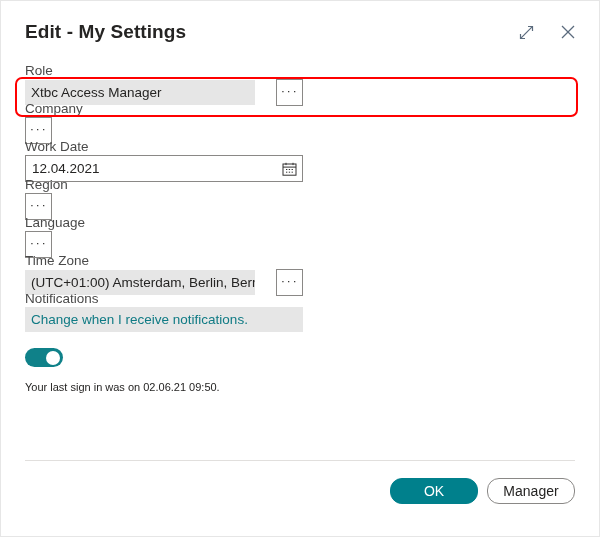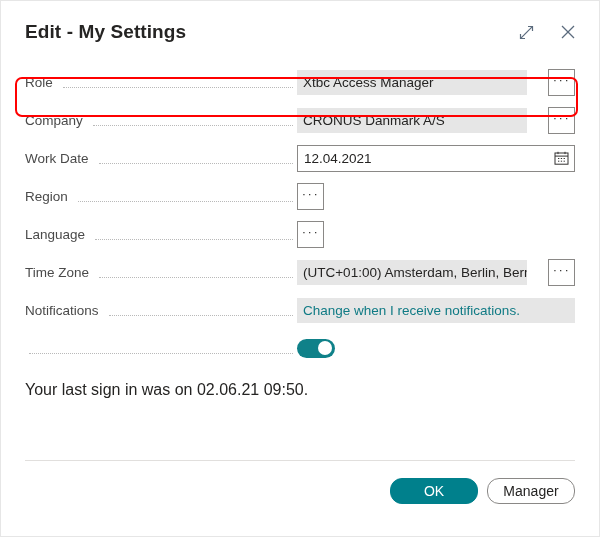--- a/index.html
+++ b/index.html
@@ -56,21 +56,21 @@
 
   
   .fields {
     position: relative;
     padding: 0 24px 0 24px;
   }
   .row {
     position: relative;
     height: 38px;
     display: flex;
-    align-items: center;
+    flex-direction: column;
   }
   .label {
     font-size: 13.5px;
     color: #4a4a4a;
     white-space: nowrap;
     flex: 0 0 auto;
     padding-right: 6px;
   }
   .leader {
     flex: 1 1 auto;
@@ -159,21 +159,21 @@
     width: 14px;
     height: 14px;
     border-radius: 50%;
     background: #ffffff;
     top: 2.5px;
     right: 3px;
   }
 
   .signin-note {
     padding: 14px 24px 0 24px;
-    font-size: 16px;
+    font-size: 11px;
     color: #252423;
   }
 
   
   .highlight {
     position: absolute;
     left: 14px;
     top: 76px;
     width: 563px;
     height: 40px;
@@ -264,21 +264,20 @@
       <div class="value-wrap">
         <div class="value-box">Xtbc Access Manager</div>
         <div class="assist-btn">···</div>
       </div>
     </div>
 
     <div class="row">
       <div class="label">Company</div>
       <div class="leader"></div>
       <div class="value-wrap">
-        <div class="value-box">CRONUS Danmark A/S</div>
         <div class="assist-btn">···</div>
       </div>
     </div>
 
     <div class="row">
       <div class="label">Work Date</div>
       <div class="leader"></div>
       <div class="value-wrap">
         <div class="value-box editable wide">12.04.2021
           <span class="cal-icon">

